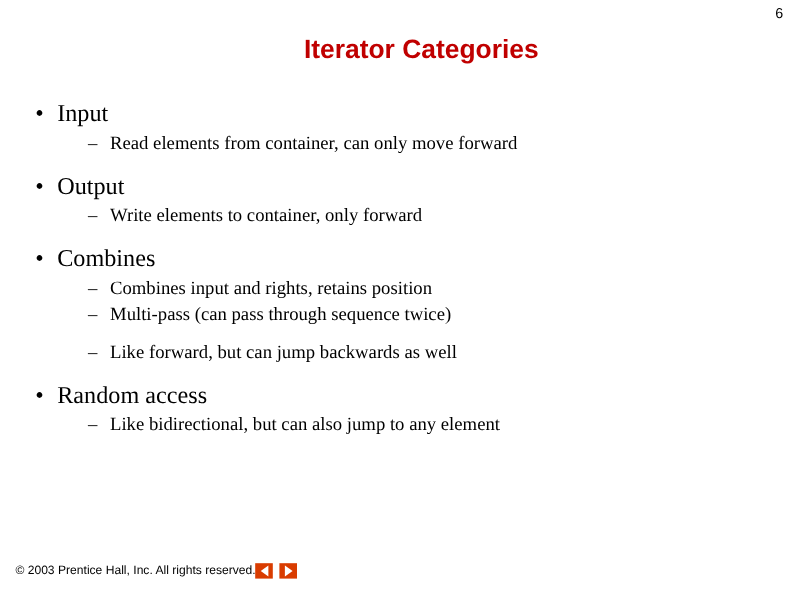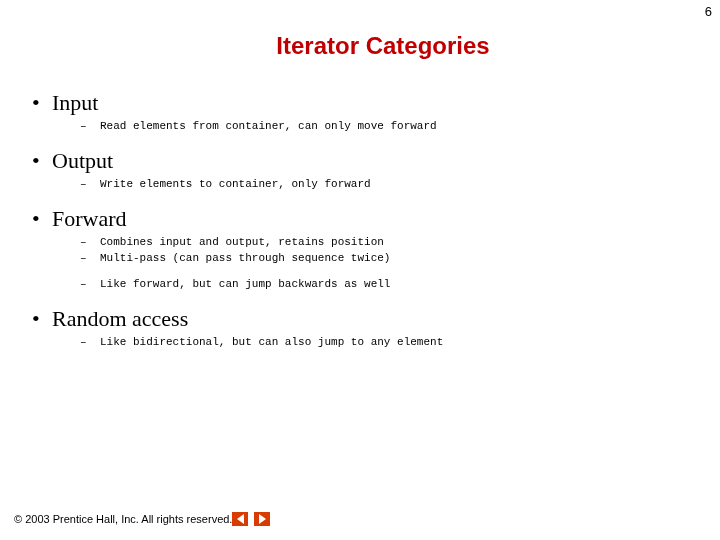--- a/index.html
+++ b/index.html
@@ -40,25 +40,24 @@
     position: relative;
   }
   .l1::before {
     content: "•";
     position: absolute;
     left: 8px;
     top: 0;
     font-size: 22px;
   }
   .l2 {
-    font-size: 11px;
+    font-size: 17px;
     margin: 4px 0 4px 0;
     padding-left: 76px;
     position: relative;
-    font-family: Liberation Mono, monospace;
   }
   .l2::before {
     content: "–";
     position: absolute;
     left: 56px;
     top: 0;
   }
   .spacer {
     height: 6px;
   }
@@ -107,22 +106,22 @@
 <div class="content">
 
   <div class="l1">Input</div>
   <div class="l2">Read elements from container, can only move forward</div>
   <div class="spacer"></div>
 
   <div class="l1">Output</div>
   <div class="l2">Write elements to container, only forward</div>
   <div class="spacer"></div>
 
-  <div class="l1">Forward</div>
-  <div class="l2">Combines input and output, retains position</div>
+  <div class="l1">Combines</div>
+  <div class="l2">Combines input and rights, retains position</div>
   <div class="l2">Multi-pass (can pass through sequence twice)</div>
   <div class="spacer"></div>
 
   <div class="l2">Like forward, but can jump backwards as well</div>
   <div class="spacer"></div>
 
   <div class="l1">Random access</div>
   <div class="l2">Like bidirectional, but can also jump to any element</div>
 
 </div>

